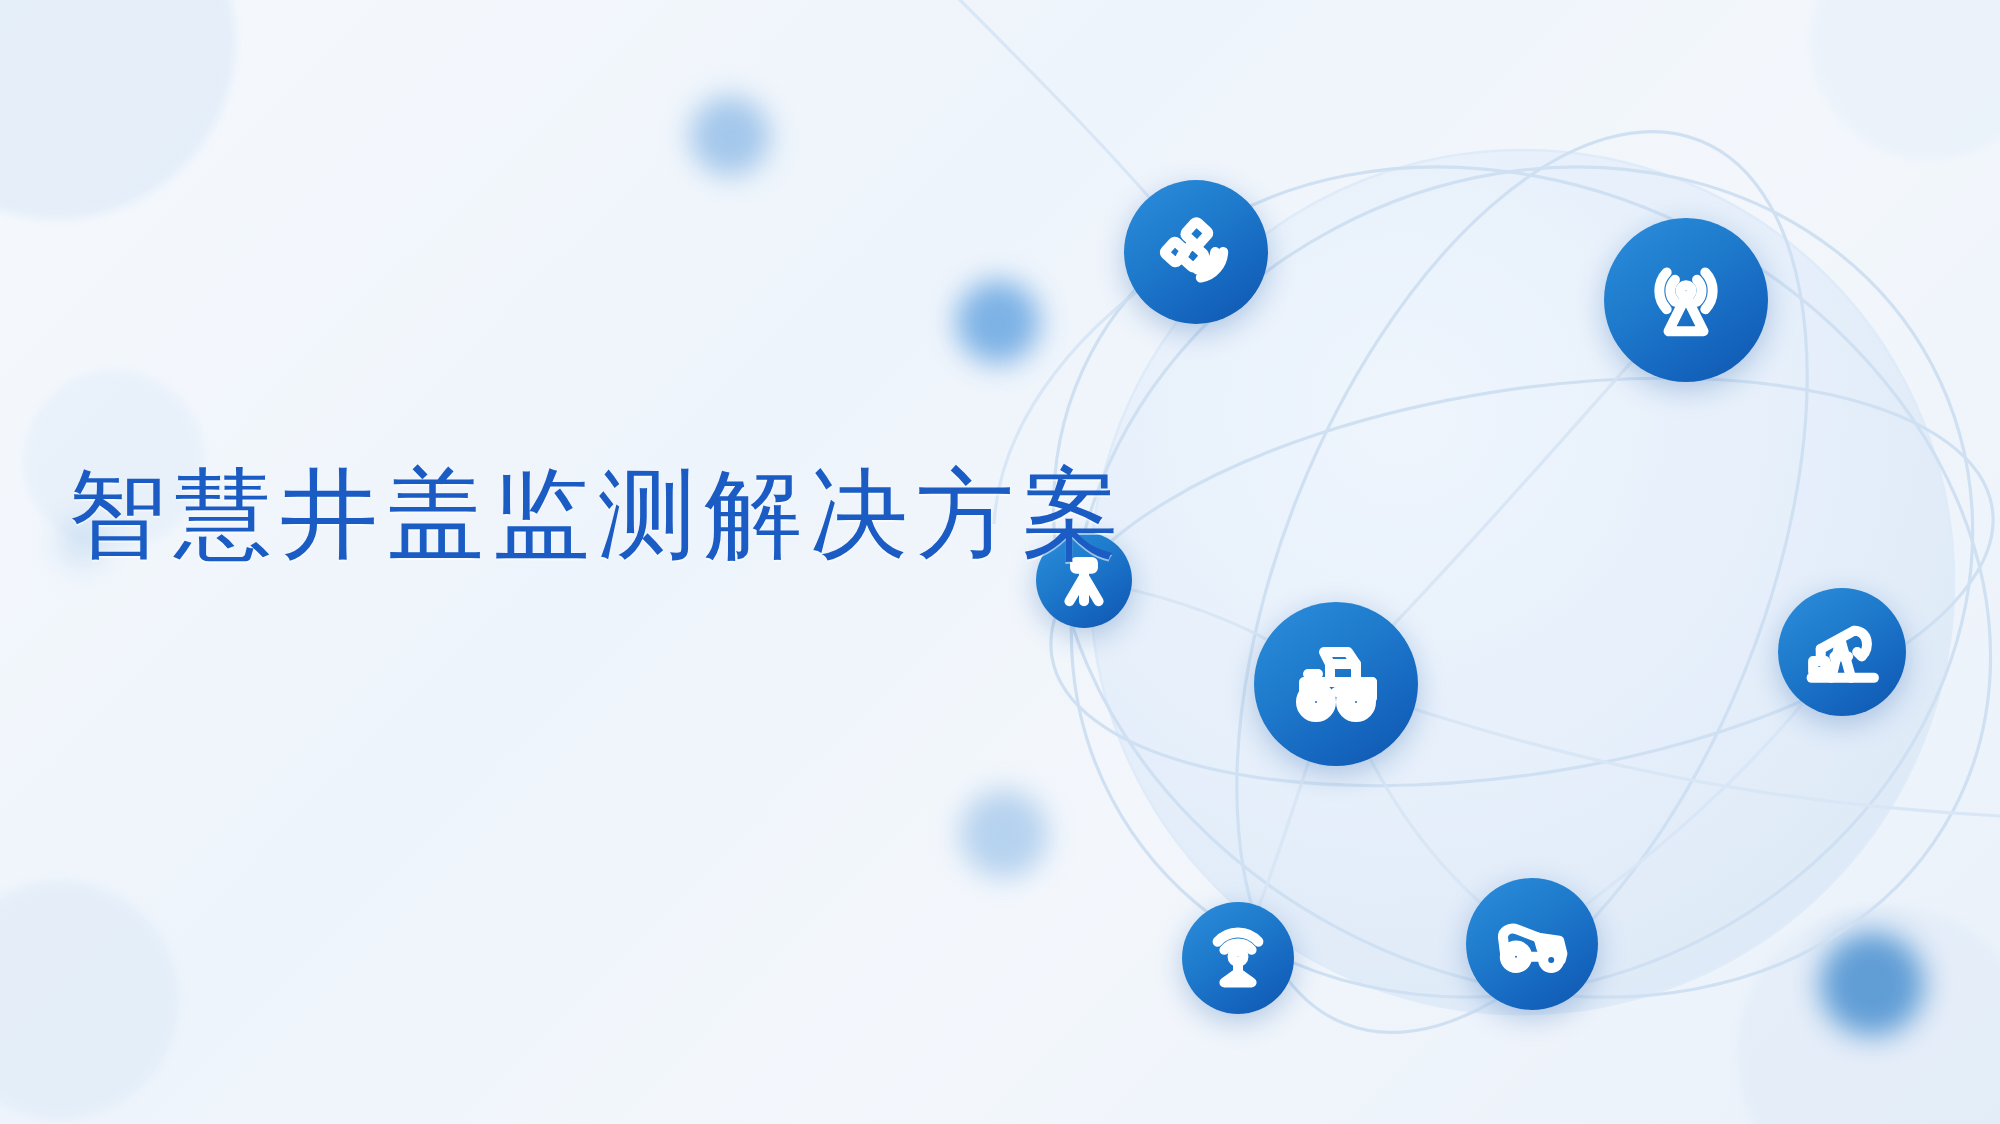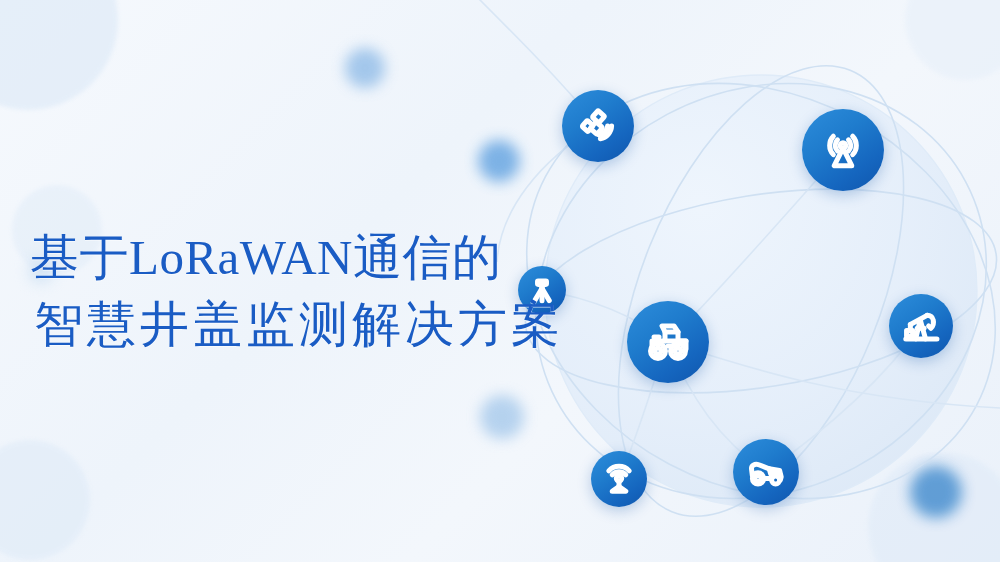--- a/index.html
+++ b/index.html
@@ -206,17 +206,16 @@
         <circle cx="74" cy="70" r="10"></circle>
         <path d="M16 60 L 14 44 C 12 34, 22 28, 32 32 L 58 42 L 84 46 L 88 62 L 86 70"></path>
         <path d="M44 66 L 62 66"></path>
         <path d="M58 42 L 62 56 L 84 56"></path>
         <line x1="66" y1="48" x2="78" y2="50"></line>
       </svg>
     </span>
   </div>
 
   <div class="title-block">
-    <div class="title-line l1">基于LoRaWAN通信的</div>
     <div class="title-line l2">智慧井盖监测解决方案</div>
   </div>
 
 </div>
 
 </body></html>

